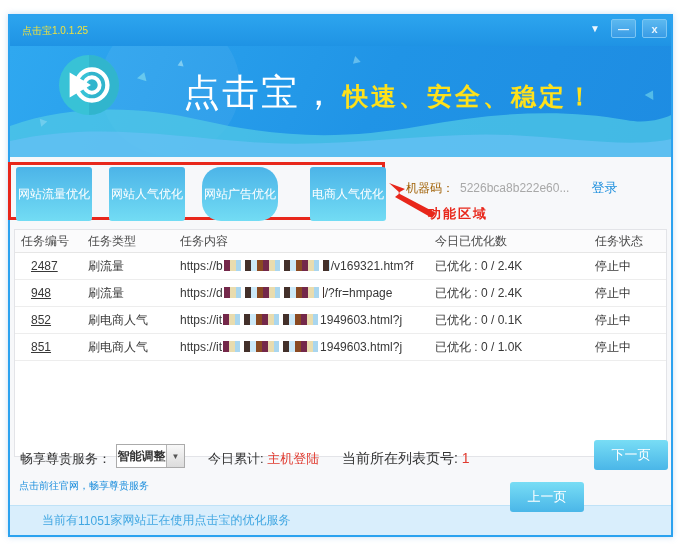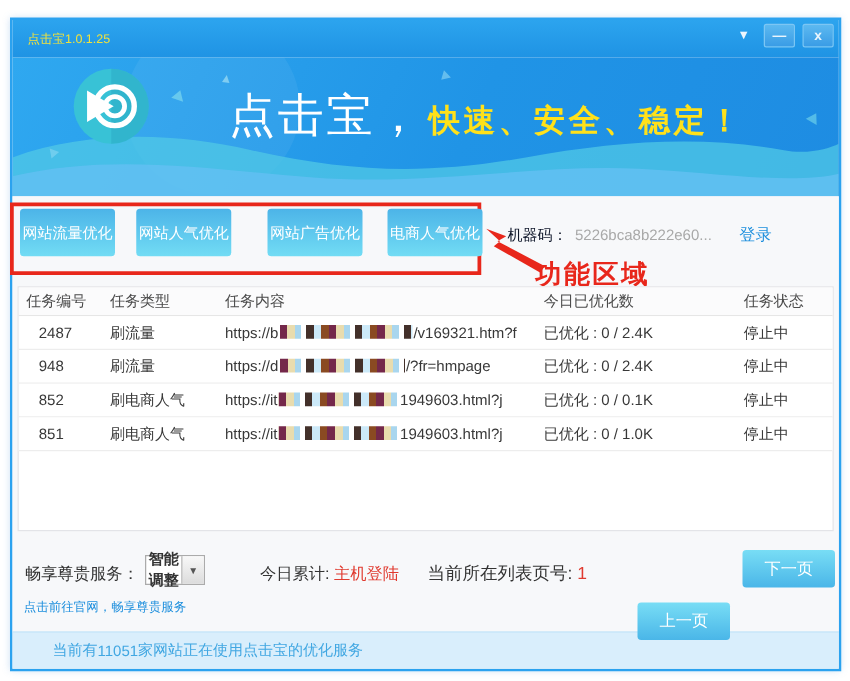--- a/index.html
+++ b/index.html
@@ -35,57 +35,57 @@
   .logo { position:absolute; left:48px; top:8px; width:62px; height:62px; }
   .banner-text { position:absolute; left:173px; top:22px; display:flex; align-items:baseline; white-space:nowrap; }
   .brand { color:#ffffff; font-size:37px; letter-spacing:2px; }
   .slogan { color:#ffe11a; font-size:25px; font-weight:bold; letter-spacing:3px; margin-left:4px; }
 
   
   .content { position:relative; flex:1 1 auto; background:#f7f8fa; }
 
   .feature-box { position:absolute; left:-2px; top:5px; width:377px; height:58px;
                  border:3px solid #e8271b; }
-  .feature-btn { position:absolute; top:10px; width:76px; height:38px; border:none; border-radius:3px;
+  .feature-btn { position:absolute; top:10px; width:76px; height:54px; border:none; border-radius:3px;
                  background:linear-gradient(180deg,#4cb4e8,#72dcf4);
                  color:#ffffff; font-size:12px; cursor:pointer;
                  font-family:"Liberation Sans","DejaVu Sans",sans-serif; }
-  .fb0{left:6px;} .fb1{left:99px;} .fb2{left:204px;} .fb3{left:300px;}
+  .fb0{left:6px;} .fb1{left:99px;} .fb2{left:192px;border-radius:19px;} .fb3{left:300px;}
 
   .machine-row { position:absolute; left:396px; top:22px; display:flex; align-items:center;
                  font-size:12px; white-space:nowrap; }
-  .machine-label { color:#0f172a; }
+  .machine-label { color:#a16207; }
   .machine-code { color:#a8a8a8; margin-left:6px; }
   .login-link { color:#1e8fdd; margin-left:22px; font-size:13px; cursor:pointer; text-decoration:none; }
 
   .anno-arrow { position:absolute; left:376px; top:24px; width:52px; height:38px; }
-  .anno-text { position:absolute; left:418px; top:48px; color:#e8271b; font-size:21px;
+  .anno-text { position:absolute; left:418px; top:48px; color:#e8271b; font-size:13px;
                font-weight:bold; letter-spacing:2px; }
 
   
-  .table-panel { position:absolute; left:4px; top:72px; width:653px; height:196px;
+  .table-panel { position:absolute; left:4px; top:72px; width:653px; height:228px;
                  background:#ffffff; border:1px solid #e3e4e8; }
   .t-header { display:flex; height:23px; align-items:center; background:#fbfbfc;
               border-bottom:1px solid #e6e6e6; font-size:12px; color:#4a4a4a; }
   .t-row { display:flex; height:27px; align-items:center; font-size:12px; color:#383838;
            border-bottom:1px solid #ededed; background:#ffffff; }
   .c1 { width:73px; padding-left:6px; }
   .c2 { width:92px; }
   .c3 { width:255px; overflow:hidden; white-space:nowrap; }
   .c4 { width:160px; }
   .c5 { flex:1; }
-  .t-row .c1 { padding-left:16px; }
+  .t-row .c1 { padding-left:16px;text-decoration:underline; }
   .mosaic { display:inline-block; height:11px; vertical-align:-1px; margin:0 1px;
             background:repeating-linear-gradient(90deg,#74284a 0 6px,#e9dcae 6px 12px,
                        #a9d6ee 12px 17px,#ffffff 17px 21px,#43302a 21px 27px,
                        #cce9f8 27px 33px,#8a4a22 33px 39px); }
 
   
   .speed-label { position:absolute; left:10px; top:293px; font-size:13px; color:#333; }
-  .speed-select { position:absolute; left:106px; top:287px; width:48px; height:24px;
+  .speed-select { position:absolute; left:106px; top:287px; width:69px; height:24px;
                   border:1px solid #ababab; background:#ffffff; display:flex; align-items:center;
                   cursor:pointer; }
   .speed-value { flex:1; text-align:center; font-size:12px; color:#333; font-weight:bold; }
   .speed-arrow { width:18px; height:100%; border-left:1px solid #b5b5b5;
                  background:linear-gradient(180deg,#f8f8f8,#dcdcdc);
                  display:flex; align-items:center; justify-content:center;
                  font-size:8px; color:#555; }
   .today-group { position:absolute; left:198px; top:293px; font-size:13px; color:#333; white-space:nowrap; }
   .red-val { color:#e03a2f; }
   .page-group { position:absolute; left:332px; top:293px; font-size:14px; color:#333; white-space:nowrap; }

